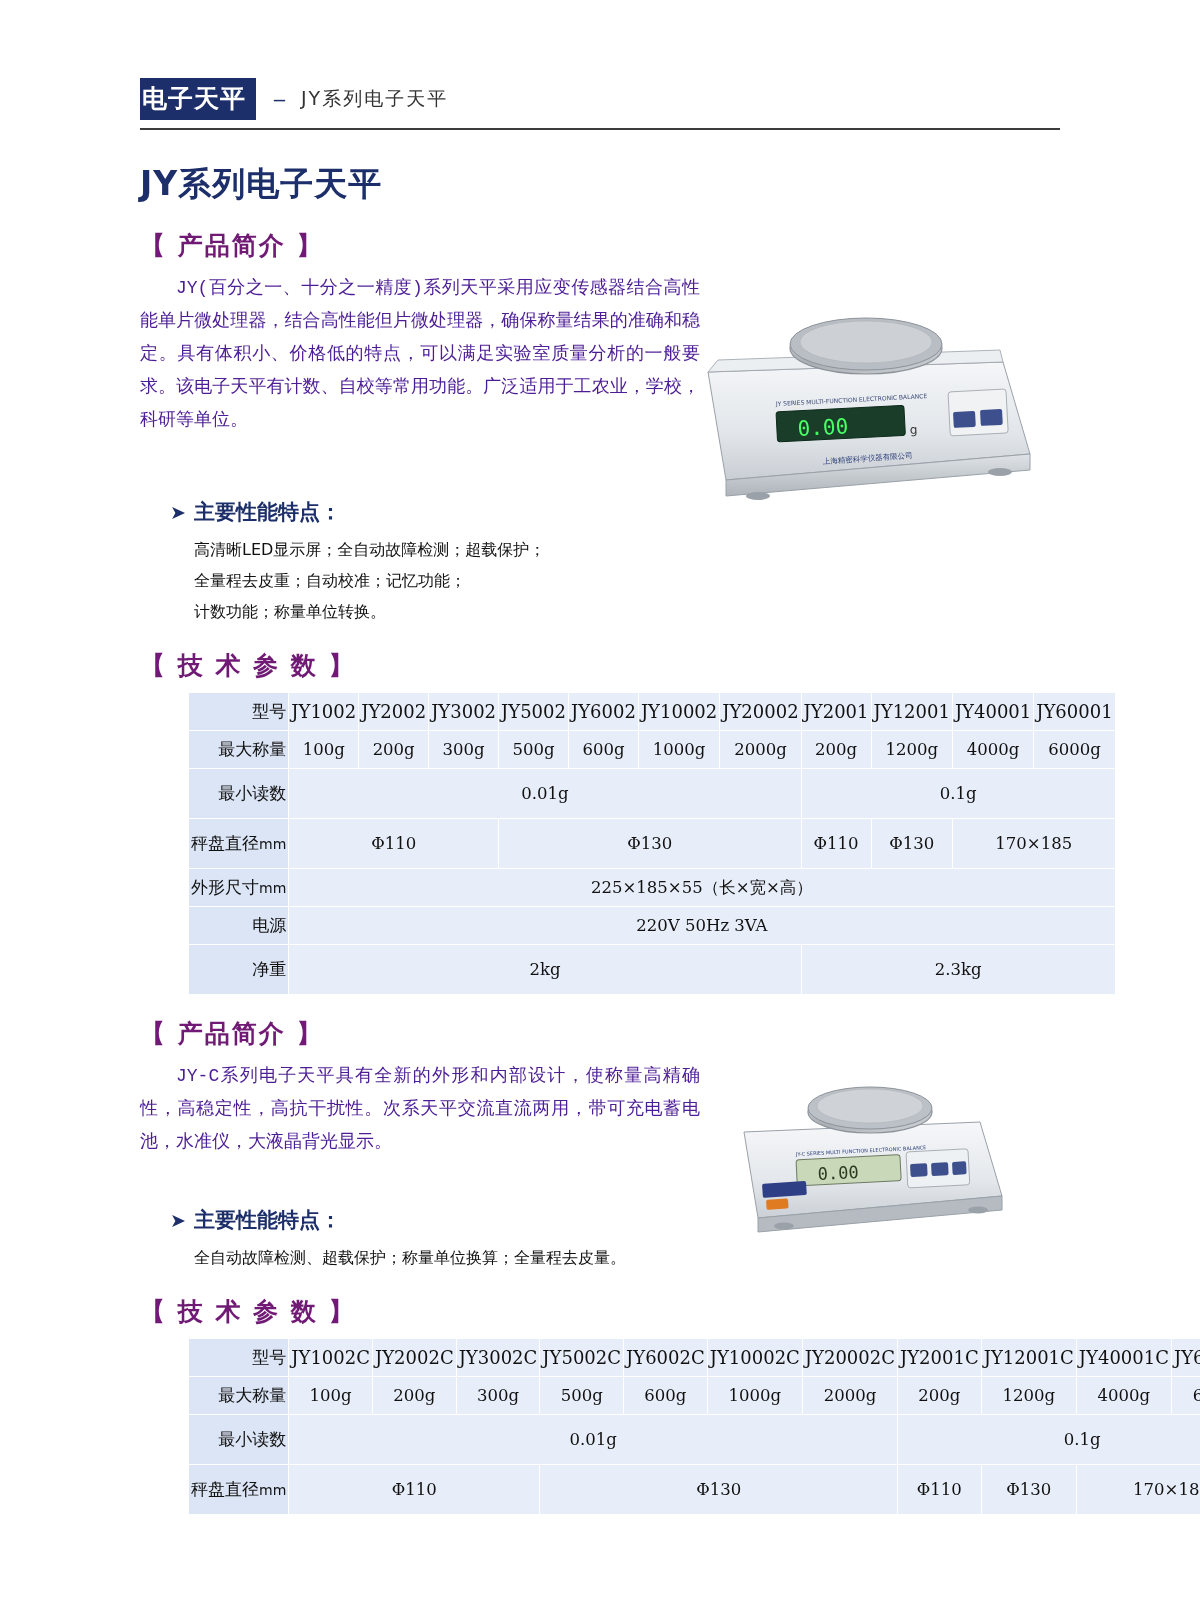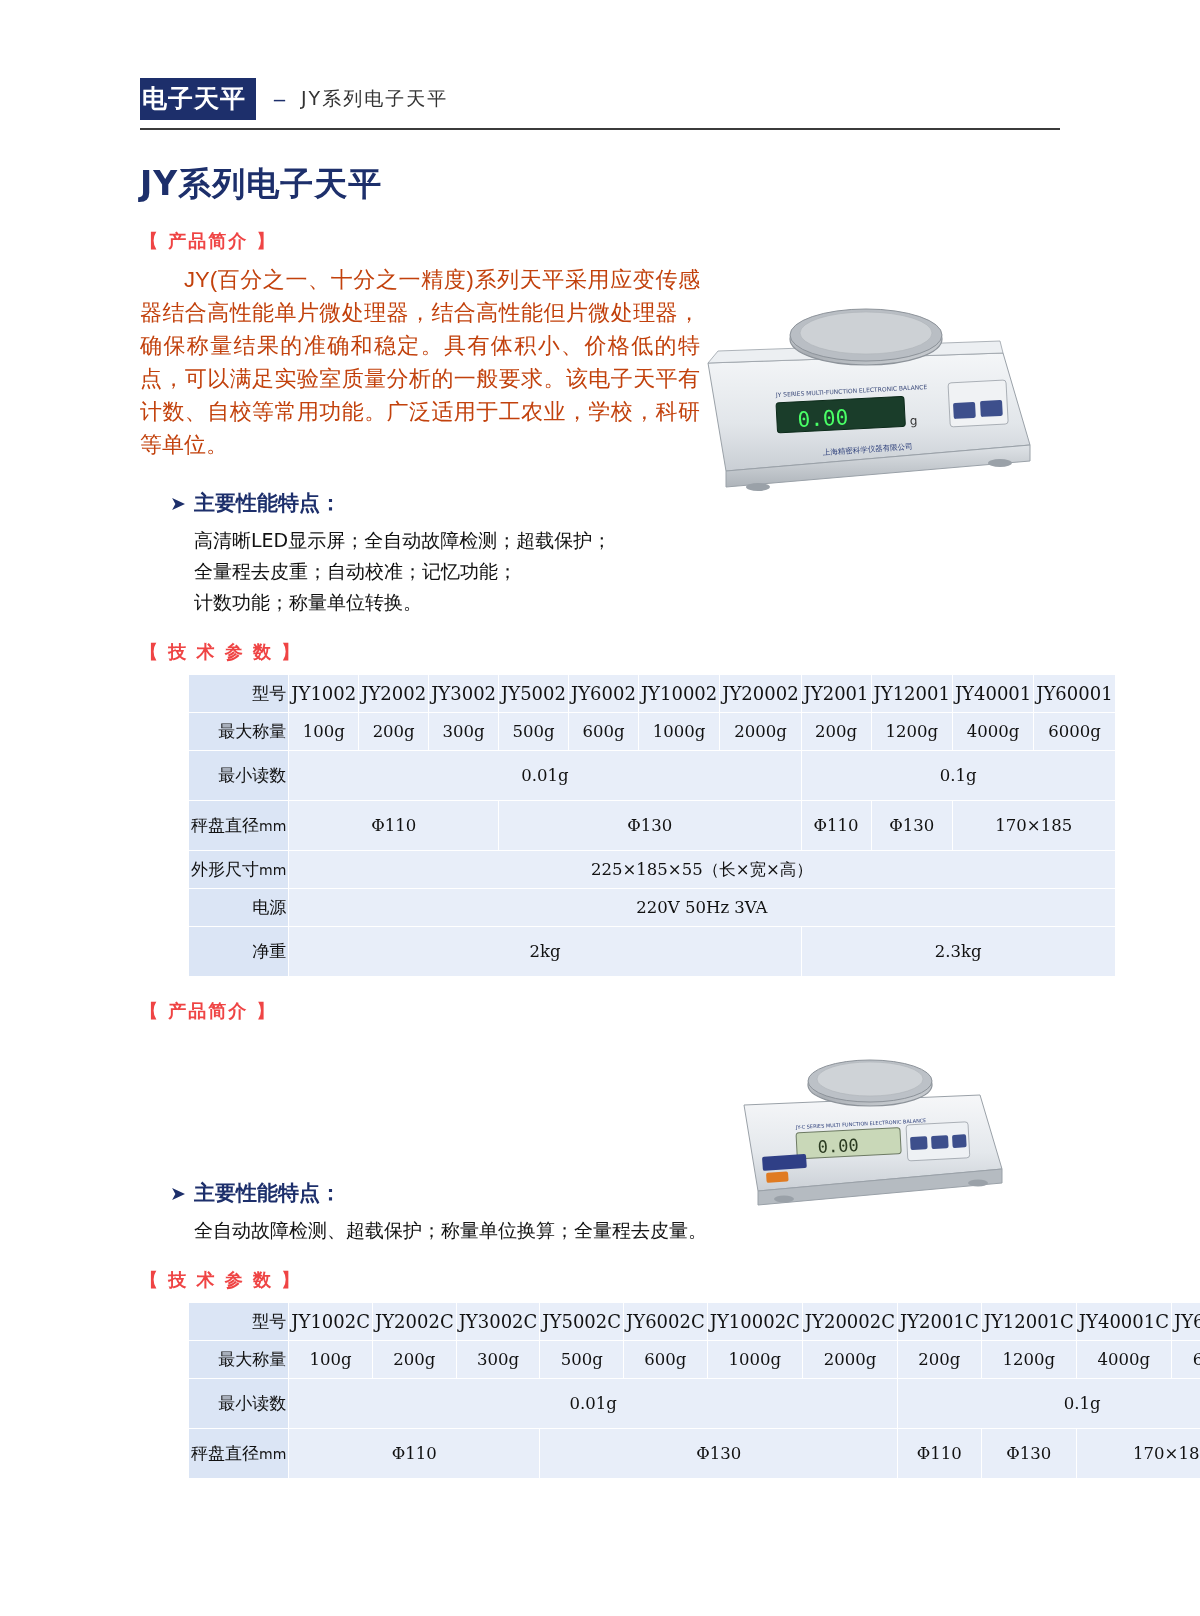--- a/index.html
+++ b/index.html
@@ -69,60 +69,60 @@
   h1.product-title {
     font-family: "DejaVu Sans", sans-serif;
     font-size: 33px;
     font-weight: bold;
     color: #1d2f6b;
     margin: 34px 0 0 0;
     letter-spacing: 1px;
   }
   .bracket-heading {
     font-family: "DejaVu Sans", sans-serif;
-    font-size: 18px;
+    font-size: 25px;
     font-weight: bold;
-    color: #ef4444;
+    color: #701a75;
     margin: 22px 0 10px 0;
     letter-spacing: 2px;
   }
 
   
   .intro-block {
     position: relative;
     min-height: 210px;
   }
   .intro-text {
     width: 560px;
-    font-size: 22px;
+    font-size: 18px;
     line-height: 33px;
-    color: #c2410c;
+    color: #4c1d95;
     text-align: justify;
-    font-family: Liberation Sans, sans-serif;
+    font-family: Liberation Mono, monospace;
   }
   .intro-text p {
     margin: 0;
     text-indent: 2em;
   }
   .feature-head {
     font-family: "DejaVu Sans", sans-serif;
     font-size: 21px;
     font-weight: bold;
     color: #1d2f6b;
     margin: 16px 0 8px 30px;
   }
   .feature-head .arrow {
     color: #1d2f6b;
     margin-right: 8px;
     font-size: 19px;
   }
   .feature-list {
     margin: 0 0 0 54px;
     font-family: "DejaVu Sans", sans-serif;
-    font-size: 19px;
+    font-size: 16px;
     line-height: 31px;
     color: #111111;
   }
 
   
   .scale-img {
     position: absolute;
     top: 12px;
     right: -8px;
     width: 420px;
@@ -302,20 +302,23 @@
         <td colspan="7">2kg</td>
         <td colspan="4">2.3kg</td>
       </tr>
     </tbody>
   </table>
 
 
   <div class="bracket-heading">【 产品简介 】</div>
 
   <div class="intro-block" style="min-height:130px;">
+    <div class="intro-text" style="width:560px;">
+      <p>JY-C系列电子天平具有全新的外形和内部设计，使称量高精确性，高稳定性，高抗干扰性。次系天平交流直流两用，带可充电蓄电池，水准仪，大液晶背光显示。</p>
+    </div>
 
     <div class="scale-img small">
       <svg class="scale-svg" viewBox="0 0 330 185" xmlns="http://www.w3.org/2000/svg">
         <defs>
           <linearGradient id="bodyGrad2" x1="0" y1="0" x2="0" y2="1">
             <stop offset="0%" stop-color="#f6f7f9"></stop>
             <stop offset="60%" stop-color="#e4e8ec"></stop>
             <stop offset="100%" stop-color="#cbd0d6"></stop>
           </linearGradient>
           <linearGradient id="panGrad2" x1="0" y1="0" x2="1" y2="1">

